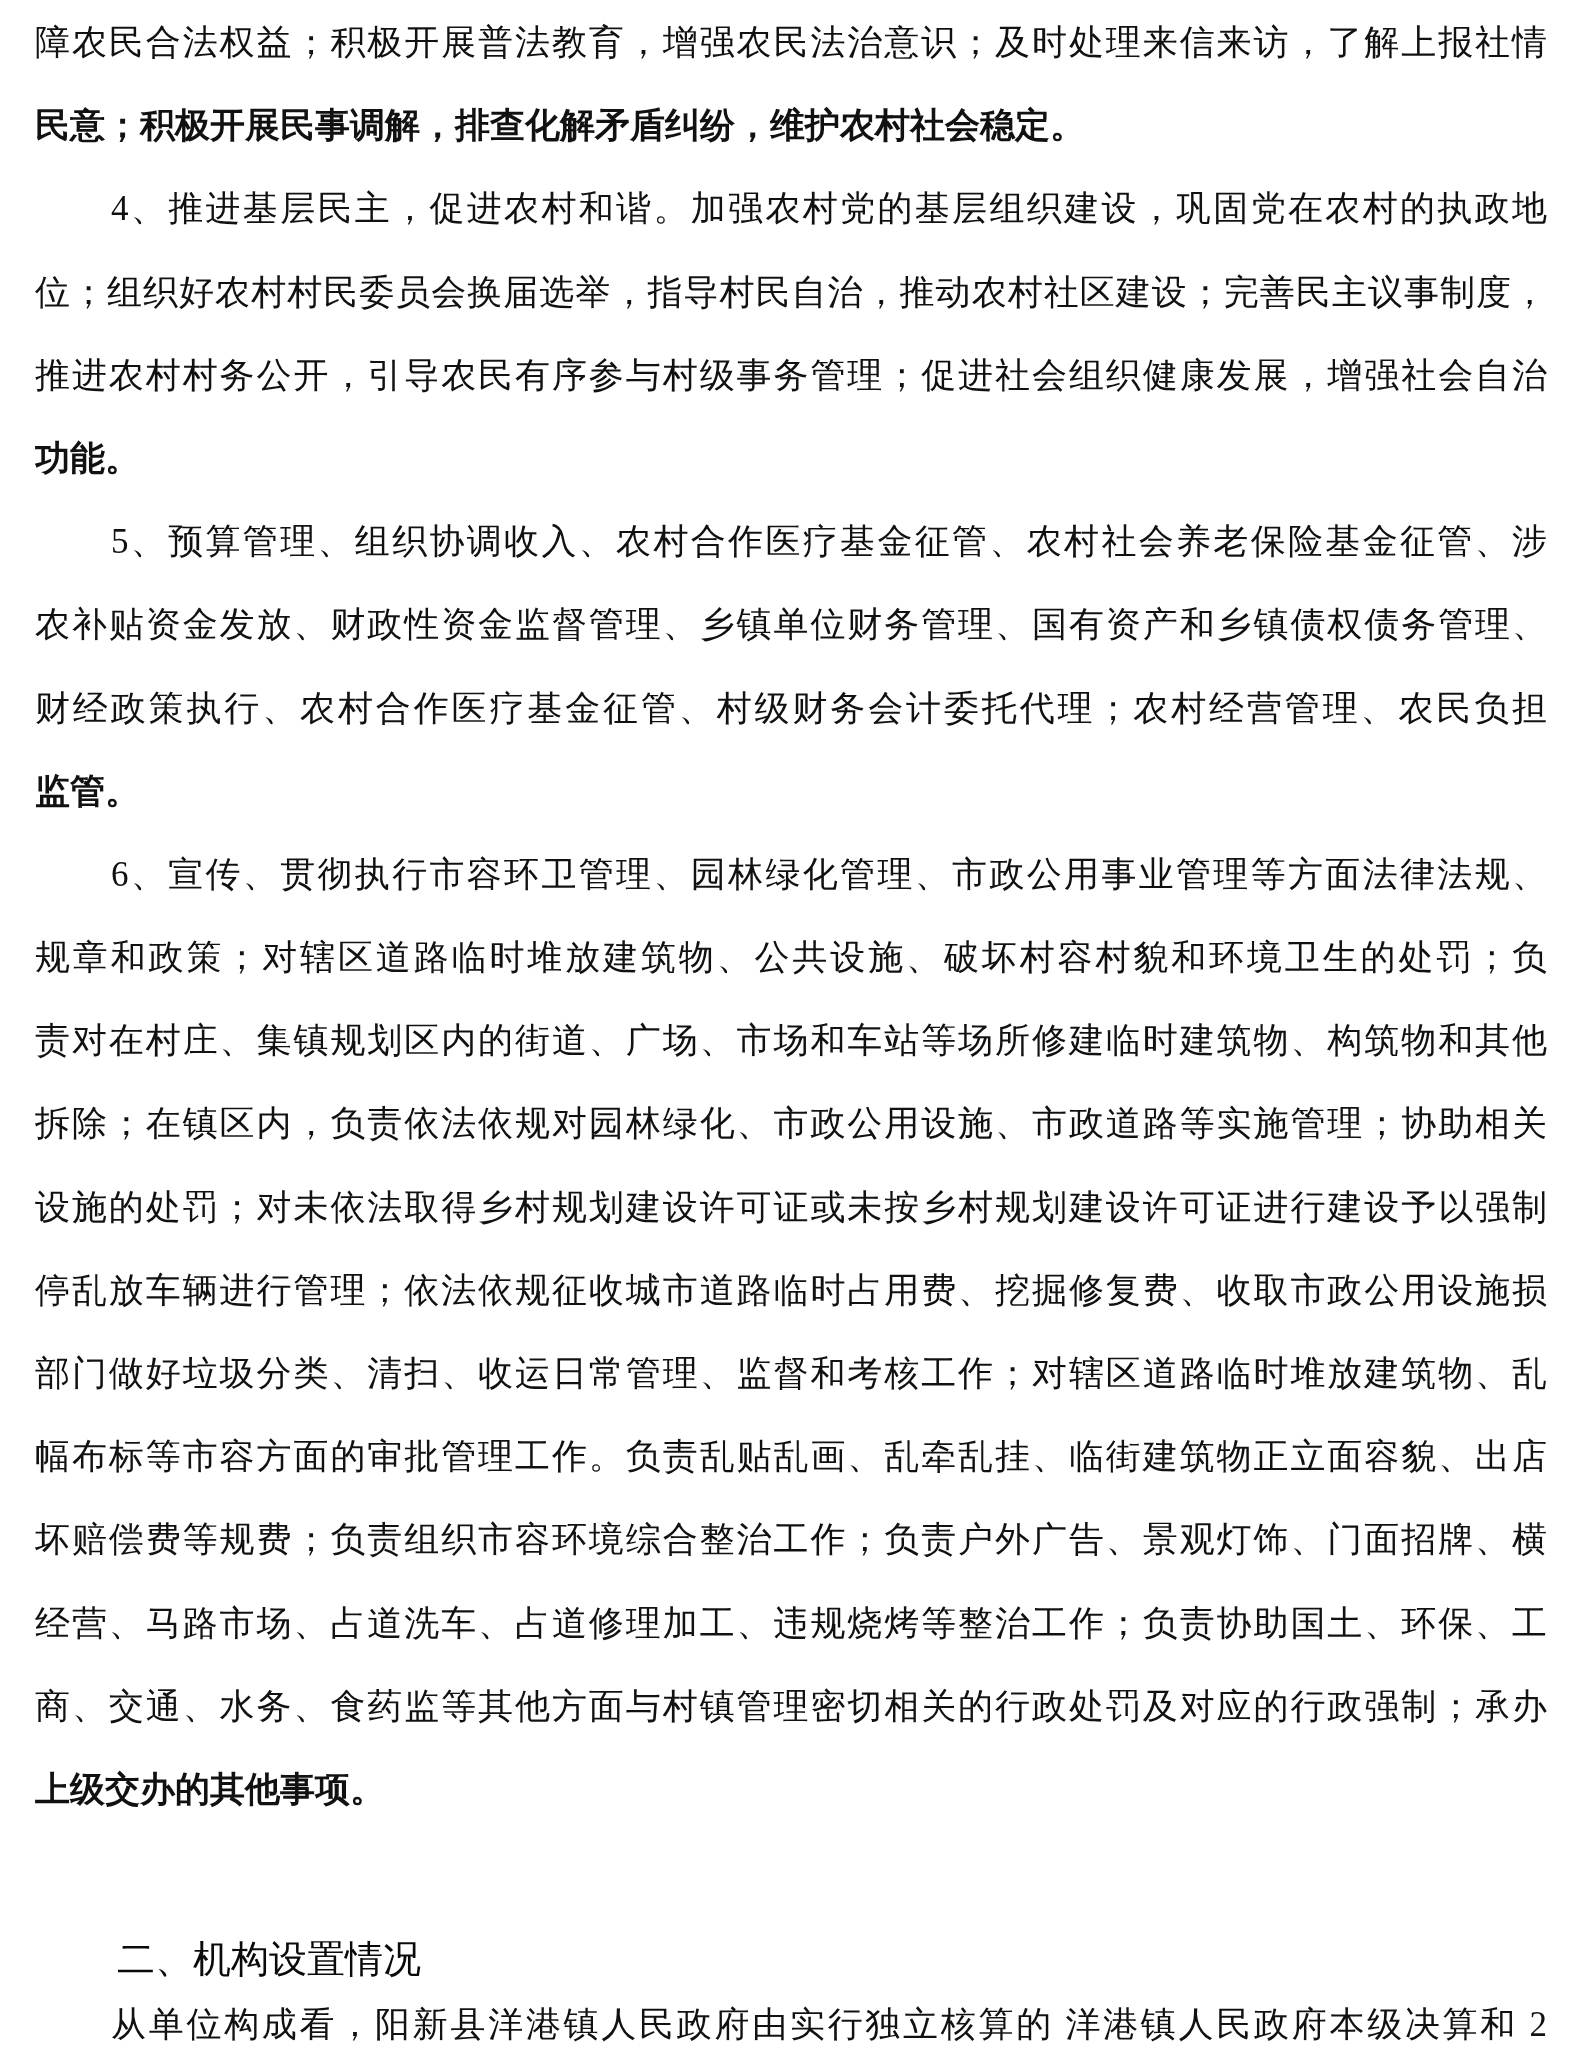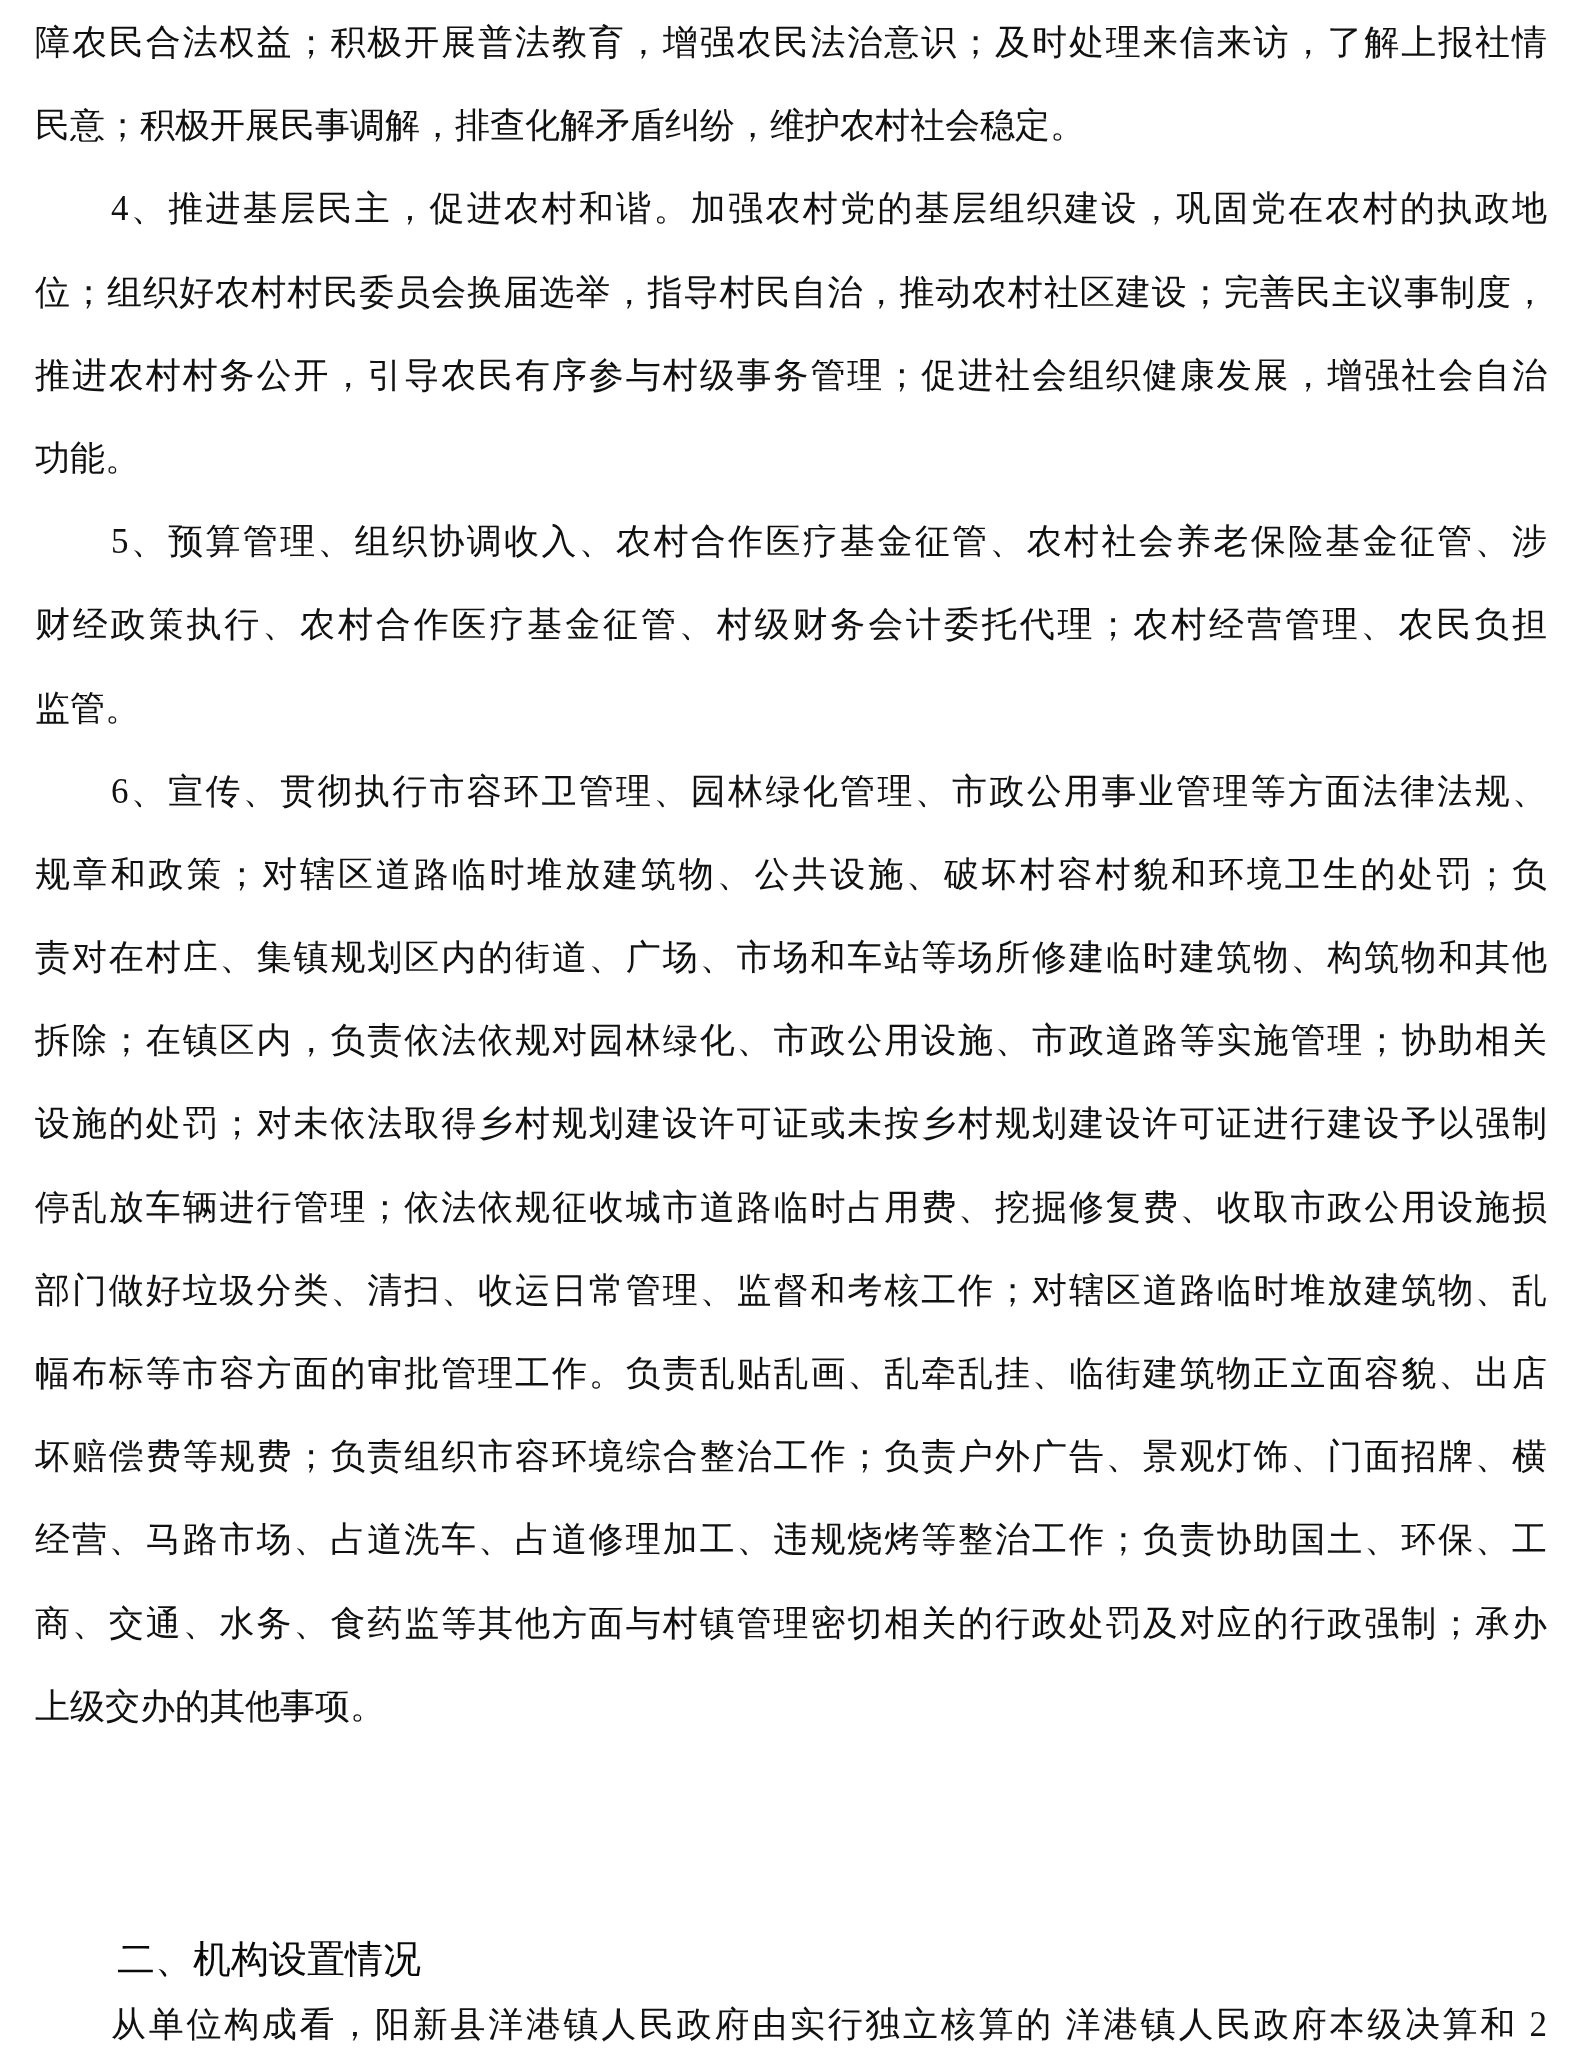--- a/index.html
+++ b/index.html
@@ -28,20 +28,21 @@
     height: 83.2px;
     line-height: 83.2px;
     text-align: justify;
     text-align-last: justify;
     text-justify: inter-character;
     white-space: normal;
     overflow: hidden;
   }
   .line.last {
     text-align-last: left;
+    font-weight: bold;
   }
   .line.indent {
     padding-left: 76px;
   }
   .section-heading {
     position: absolute;
     left: 35px;
     top: 1934px;
     width: 1512px;
     padding-left: 82px;
@@ -68,20 +69,21 @@
 <div class="page">
 
   <div class="doc-body">
       <div class="line">障农民合法权益；积极开展普法教育，增强农民法治意识；及时处理来信来访，了解上报社情</div>
       <div class="line last">民意；积极开展民事调解，排查化解矛盾纠纷，维护农村社会稳定。</div>
       <div class="line indent">4、推进基层民主，促进农村和谐。加强农村党的基层组织建设，巩固党在农村的执政地</div>
       <div class="line">位；组织好农村村民委员会换届选举，指导村民自治，推动农村社区建设；完善民主议事制度，</div>
       <div class="line">推进农村村务公开，引导农民有序参与村级事务管理；促进社会组织健康发展，增强社会自治</div>
       <div class="line last">功能。</div>
       <div class="line indent">5、预算管理、组织协调收入、农村合作医疗基金征管、农村社会养老保险基金征管、涉</div>
+      <div class="line">农补贴资金发放、财政性资金监督管理、乡镇单位财务管理、国有资产和乡镇债权债务管理、</div>
       <div class="line">财经政策执行、农村合作医疗基金征管、村级财务会计委托代理；农村经营管理、农民负担</div>
       <div class="line last">监管。</div>
       <div class="line indent">6、宣传、贯彻执行市容环卫管理、园林绿化管理、市政公用事业管理等方面法律法规、</div>
       <div class="line">规章和政策；对辖区道路临时堆放建筑物、公共设施、破坏村容村貌和环境卫生的处罚；负</div>
       <div class="line">责对在村庄、集镇规划区内的街道、广场、市场和车站等场所修建临时建筑物、构筑物和其他</div>
       <div class="line">拆除；在镇区内，负责依法依规对园林绿化、市政公用设施、市政道路等实施管理；协助相关</div>
       <div class="line">设施的处罚；对未依法取得乡村规划建设许可证或未按乡村规划建设许可证进行建设予以强制</div>
       <div class="line">停乱放车辆进行管理；依法依规征收城市道路临时占用费、挖掘修复费、收取市政公用设施损</div>
       <div class="line">部门做好垃圾分类、清扫、收运日常管理、监督和考核工作；对辖区道路临时堆放建筑物、乱</div>
       <div class="line">幅布标等市容方面的审批管理工作。负责乱贴乱画、乱牵乱挂、临街建筑物正立面容貌、出店</div>

